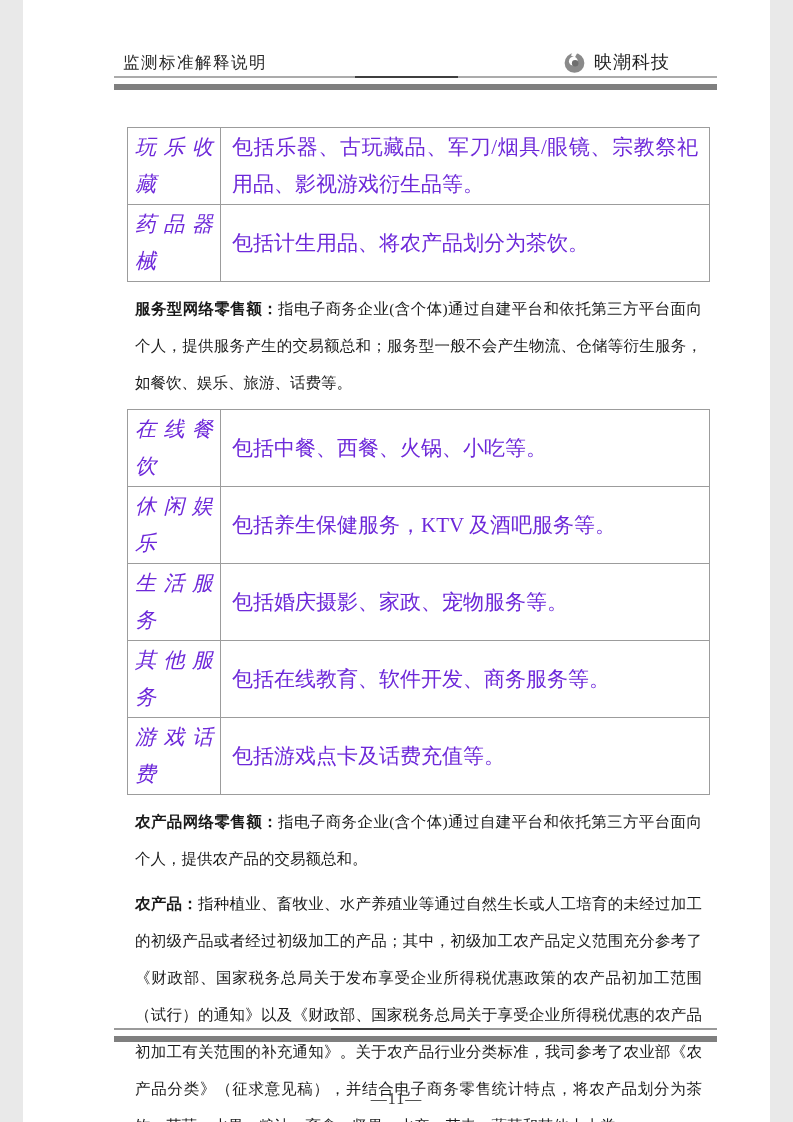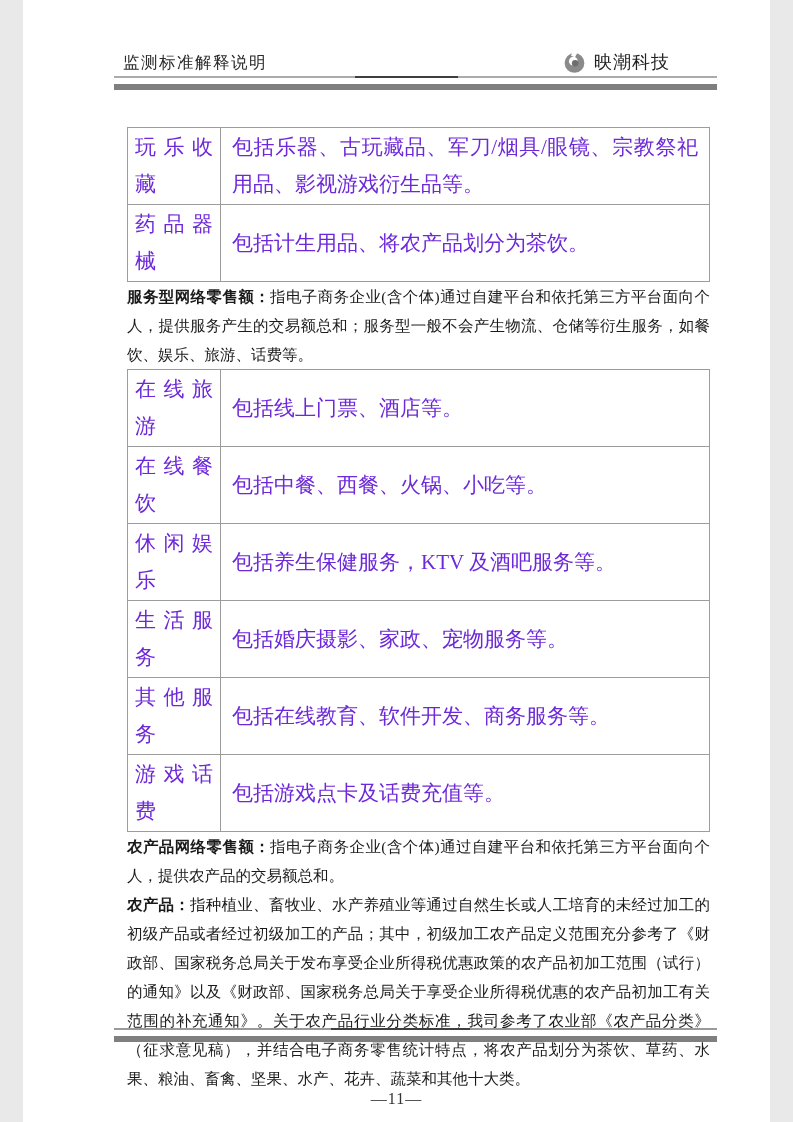--- a/index.html
+++ b/index.html
@@ -82,29 +82,30 @@
     line-height: 37px;
     vertical-align: middle;
     font-size: 21px;
     color: #6d28d9;
   }
   td.cell-label {
     width: 78px;
     padding: 1px 7px;
     text-align: justify;
     text-align-last: justify;
+    font-style: italic;
   }
   td.cell-desc {
     padding: 1px 11px;
     text-align: justify;
     text-align-last: left;
   }
   .content p {
-    margin: 0;
-    line-height: 29px;
+    margin: 8px;
+    line-height: 37px;
     text-align: justify;
     text-align-last: left;
   }
   .content p .lead { font-weight: bold; }
 
   
   .page-number {
     position: absolute;
     top: 1090px;
     left: 0;
@@ -150,24 +151,20 @@
           <td class="cell-desc">包括计生用品、将农产品划分为茶饮。</td>
         </tr>
       </tbody>
     </table>
 
     <p><span class="lead">服务型网络零售额：</span><span>指电子商务企业(含个体)通过自建平台和依托第三方平台面向个人，提供服务产生的交易额总和；服务型一般不会产生物流、仓储等衍生服务，如餐饮、娱乐、旅游、话费等。</span></p>
 
     <table class="def-table">
       <tbody>
         <tr>
-          <td class="cell-label">在线旅游</td>
-          <td class="cell-desc">包括线上门票、酒店等。</td>
-        </tr>
-        <tr>
           <td class="cell-label">在线餐饮</td>
           <td class="cell-desc">包括中餐、西餐、火锅、小吃等。</td>
         </tr>
         <tr>
           <td class="cell-label">休闲娱乐</td>
           <td class="cell-desc">包括养生保健服务，KTV 及酒吧服务等。</td>
         </tr>
         <tr>
           <td class="cell-label">生活服务</td>
           <td class="cell-desc">包括婚庆摄影、家政、宠物服务等。</td>

